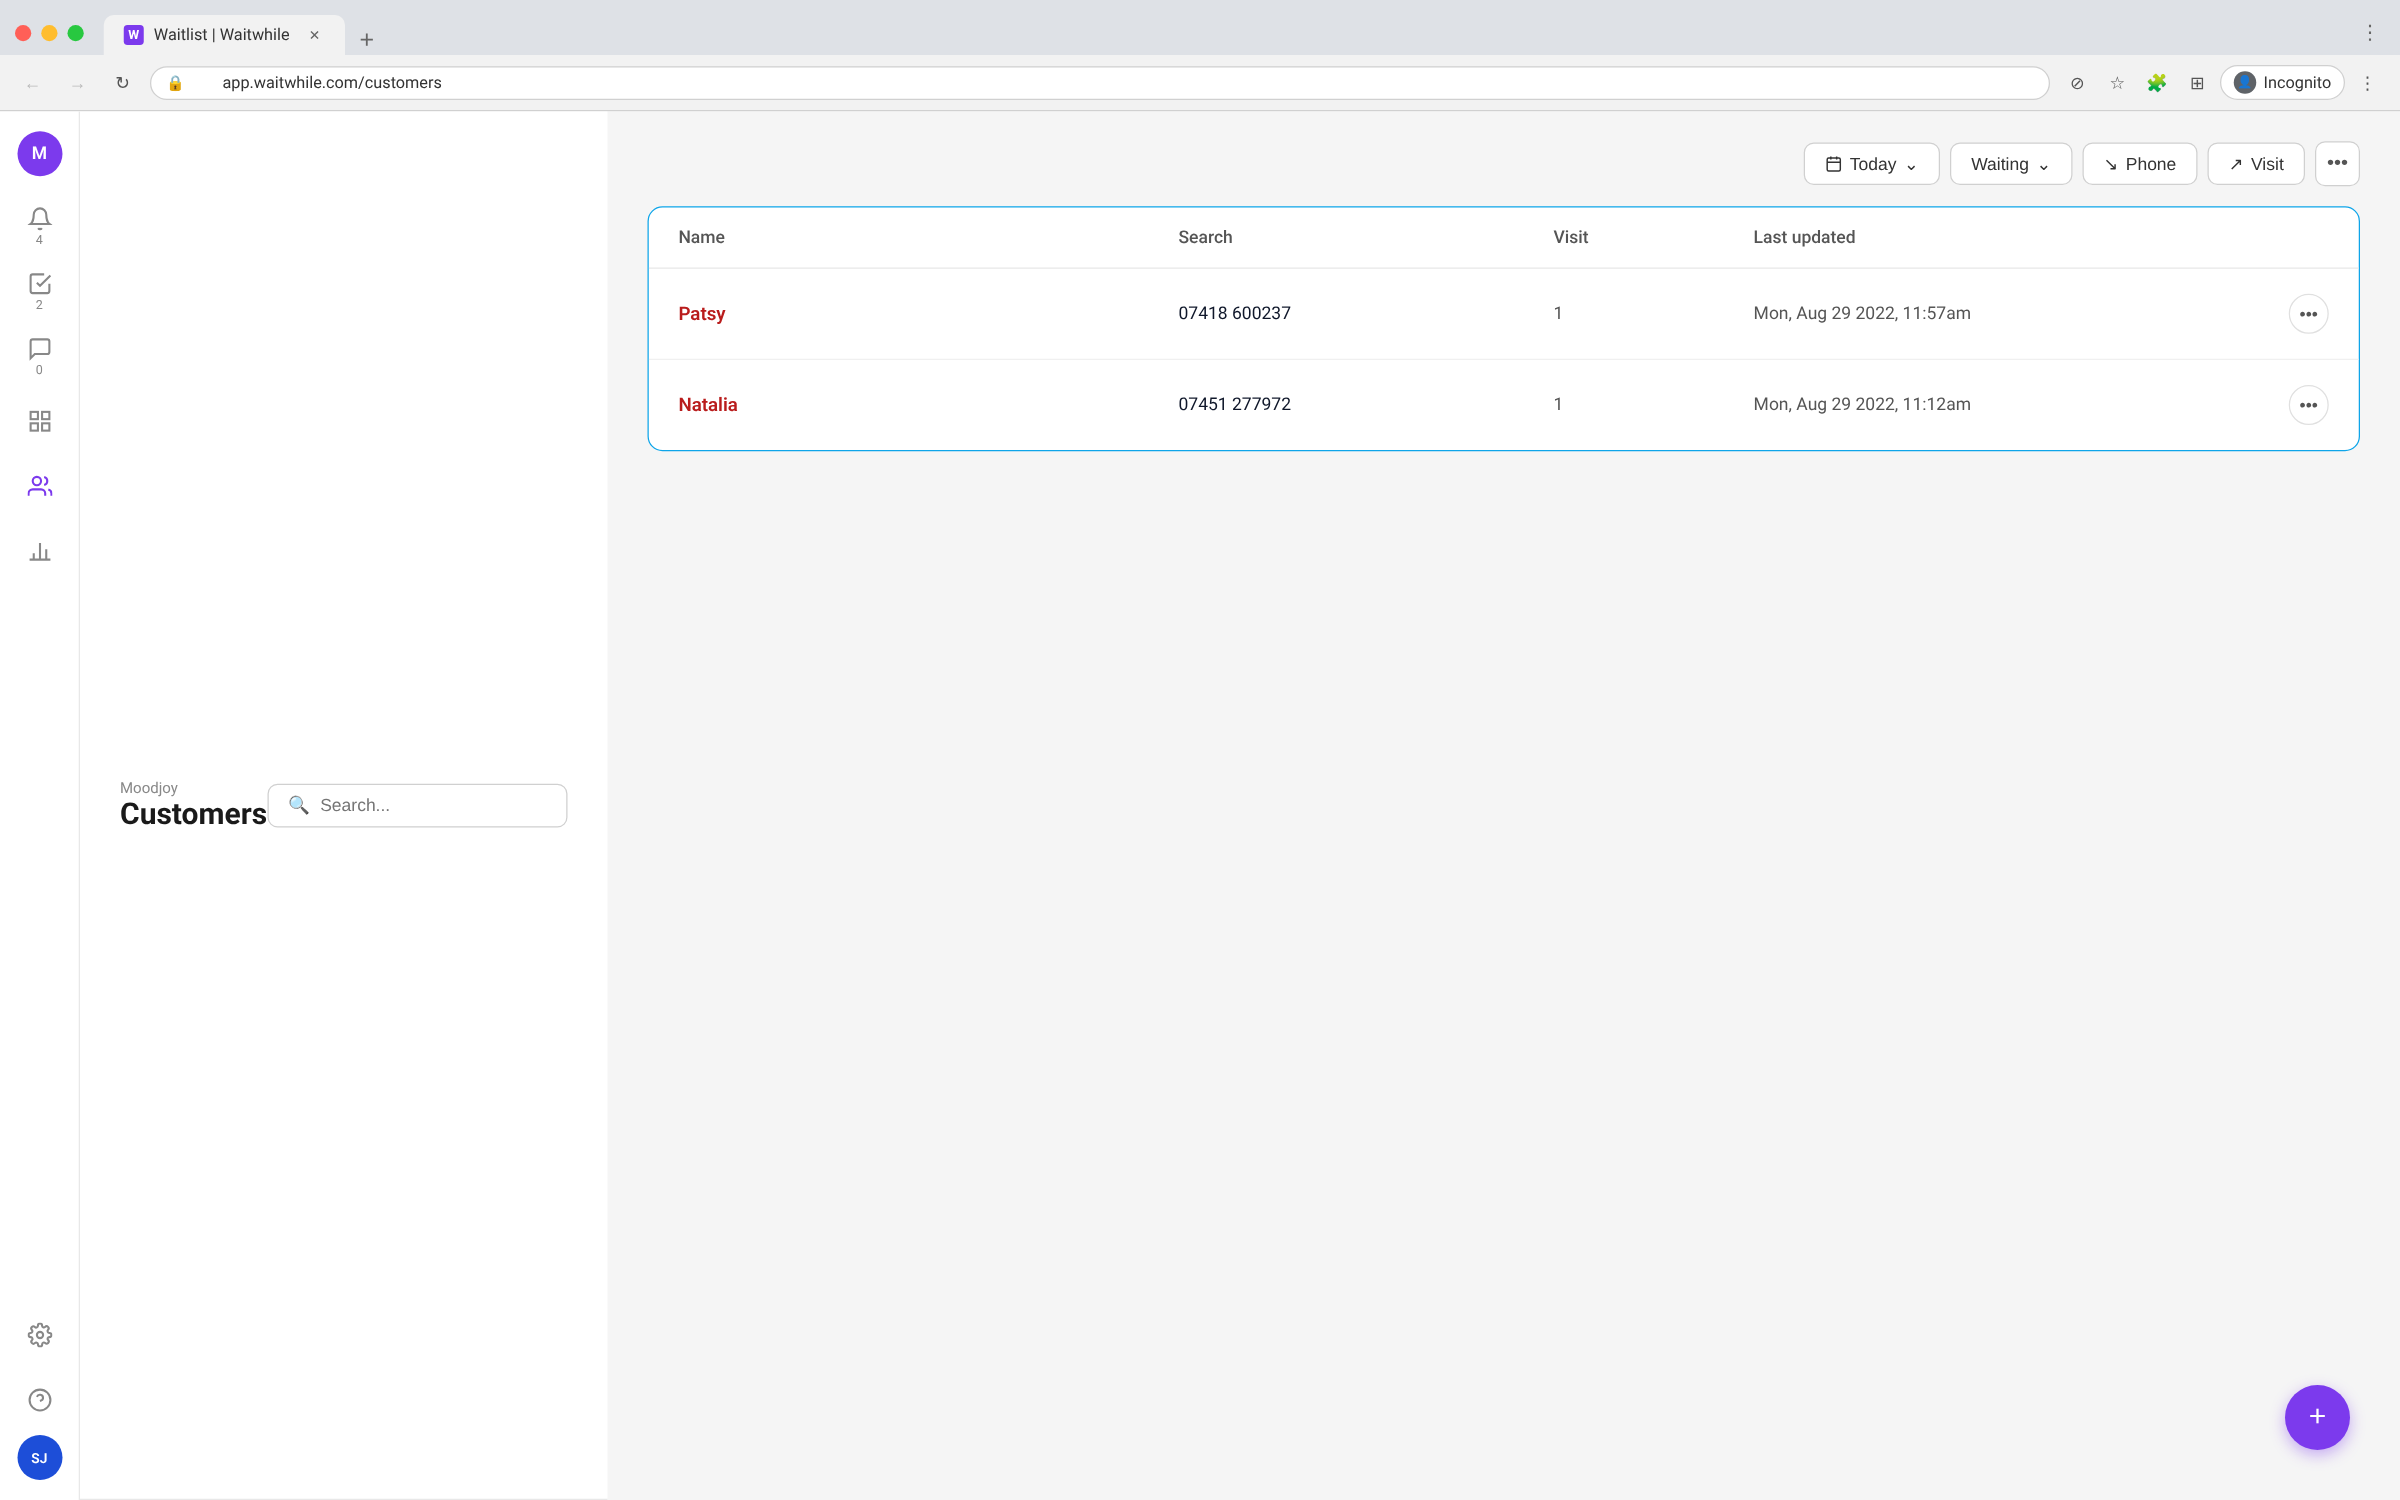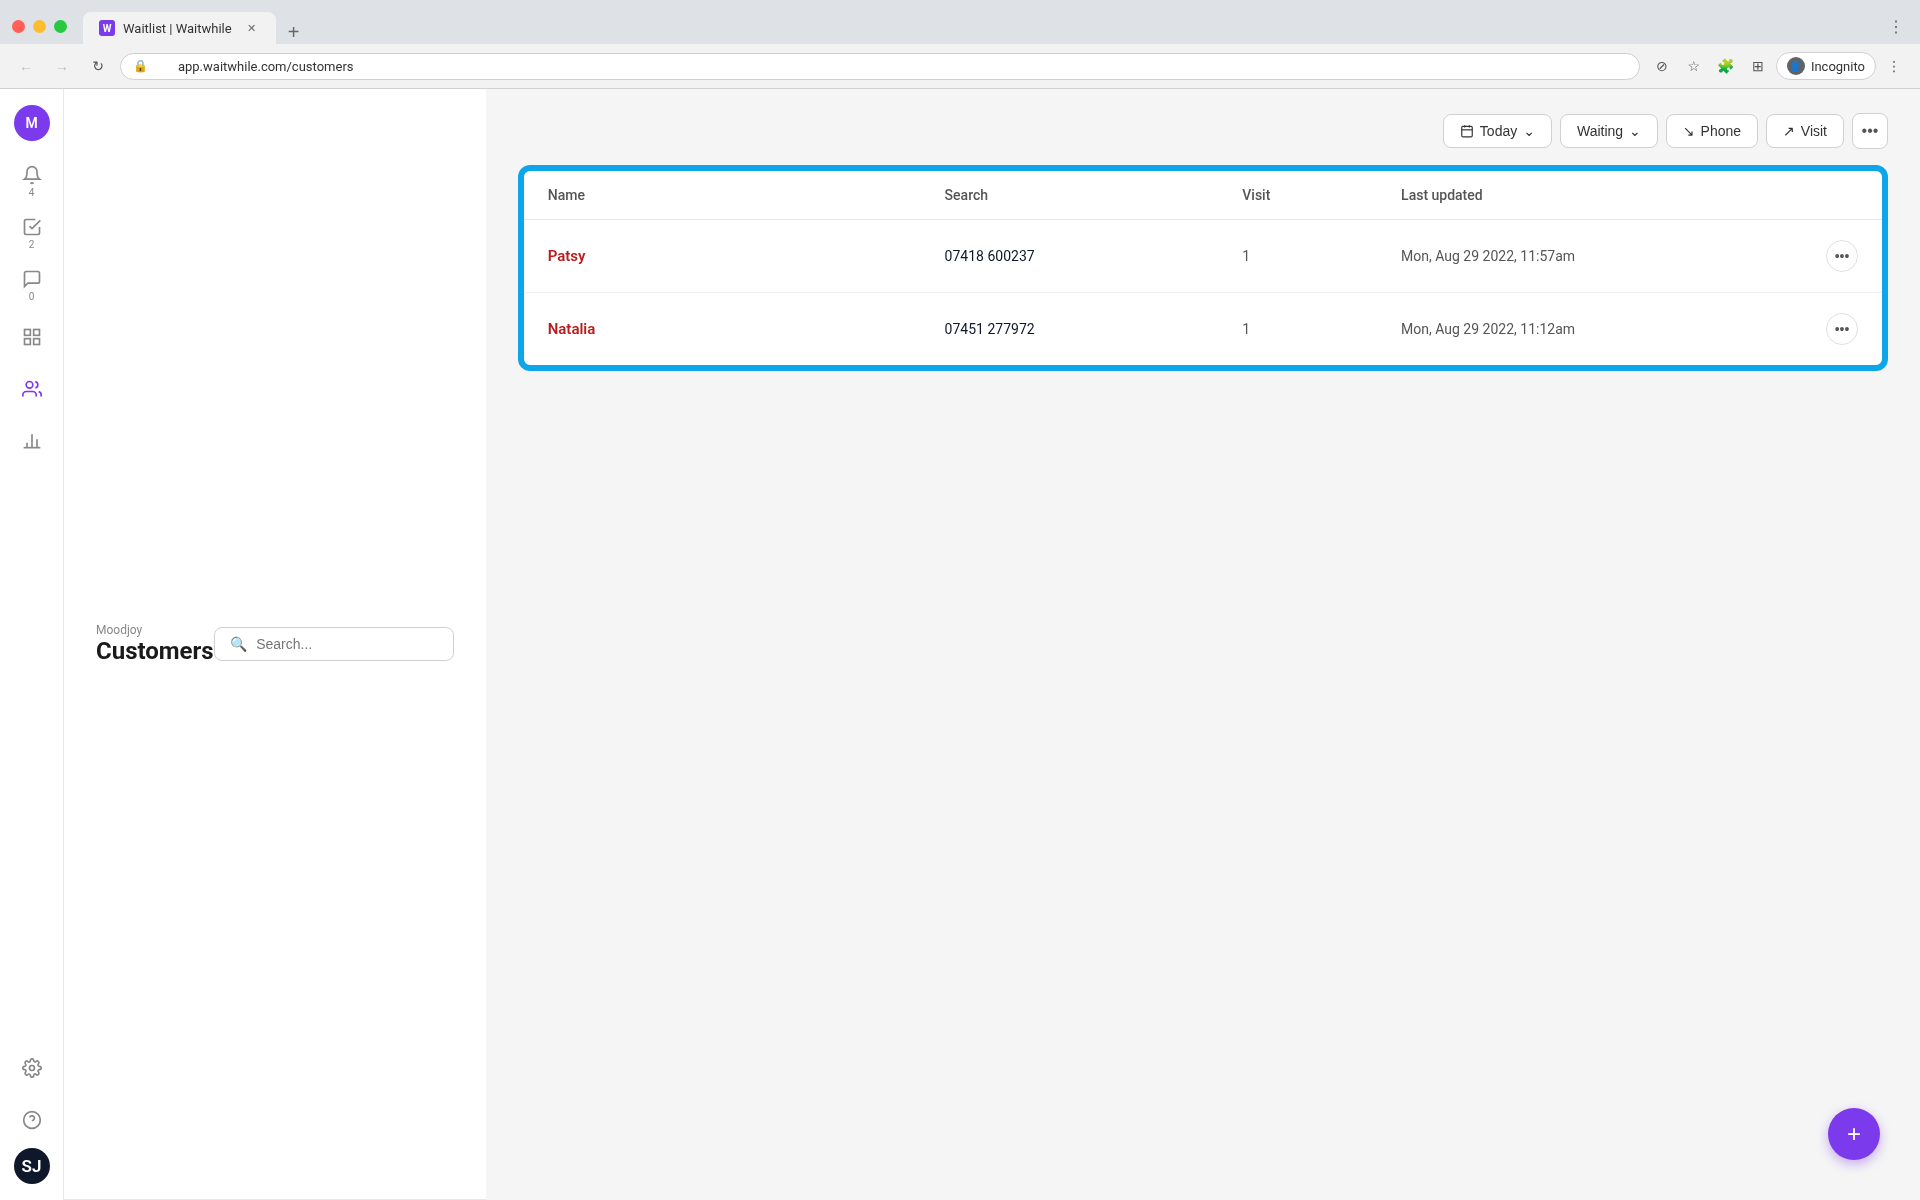--- a/index.html
+++ b/index.html
@@ -239,26 +239,26 @@
     .sidebar-bottom {
       display: flex;
       flex-direction: column;
       align-items: center;
       gap: 4px;
     }
     .user-avatar {
       width: 36px;
       height: 36px;
       border-radius: 50%;
-      background: #0f172a;
+      background: #1d4ed8;
       display: flex;
       align-items: center;
       justify-content: center;
       color: white;
-      font-size: 17px;
+      font-size: 11px;
       font-weight: 600;
       cursor: pointer;
     }
 
     
     .main-content {
       flex: 1;
       background: #f5f5f5;
       display: flex;
       flex-direction: row;
@@ -356,21 +356,21 @@
       align-items: center;
       justify-content: center;
       color: #555;
       font-size: 16px;
     }
 
     
     .customers-table {
       background: white;
       border-radius: 12px;
-      border: 6px solid #0ea5e9;
+      border: 1px solid #0ea5e9;
       overflow: hidden;
     }
     .table-header {
       display: grid;
       grid-template-columns: 2fr 1.5fr 0.8fr 2fr 60px;
       padding: 16px 24px;
       border-bottom: 1px solid #e8e8e8;
     }
     .col-header {
       font-size: 14px;

